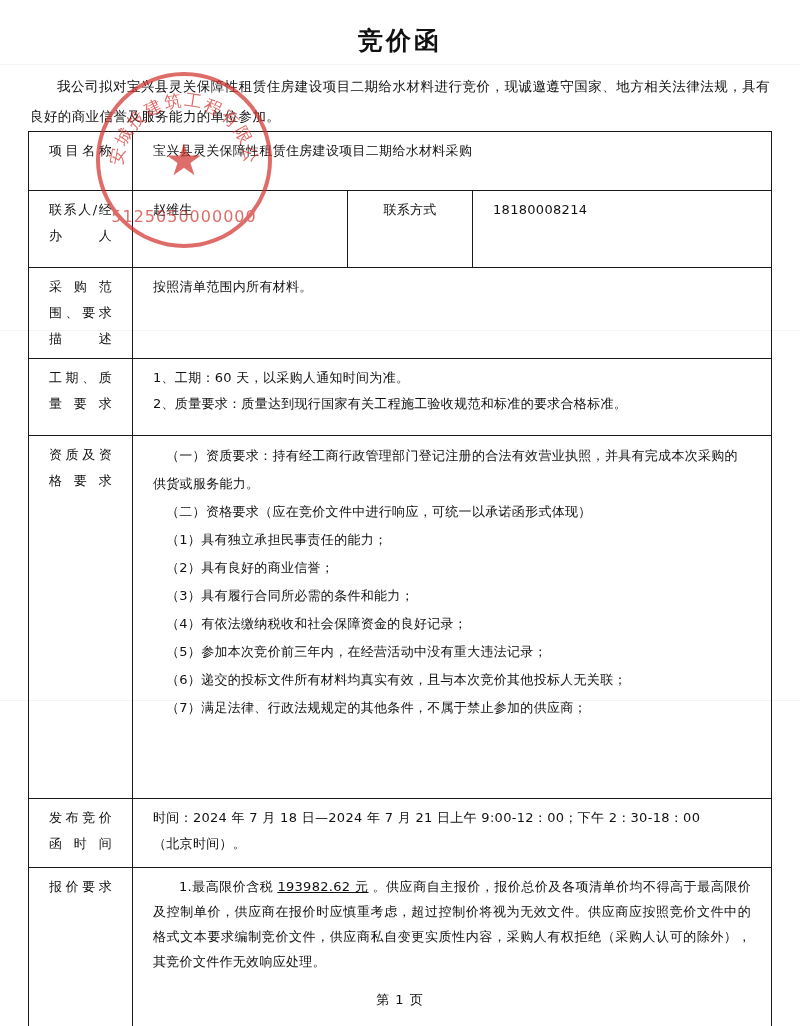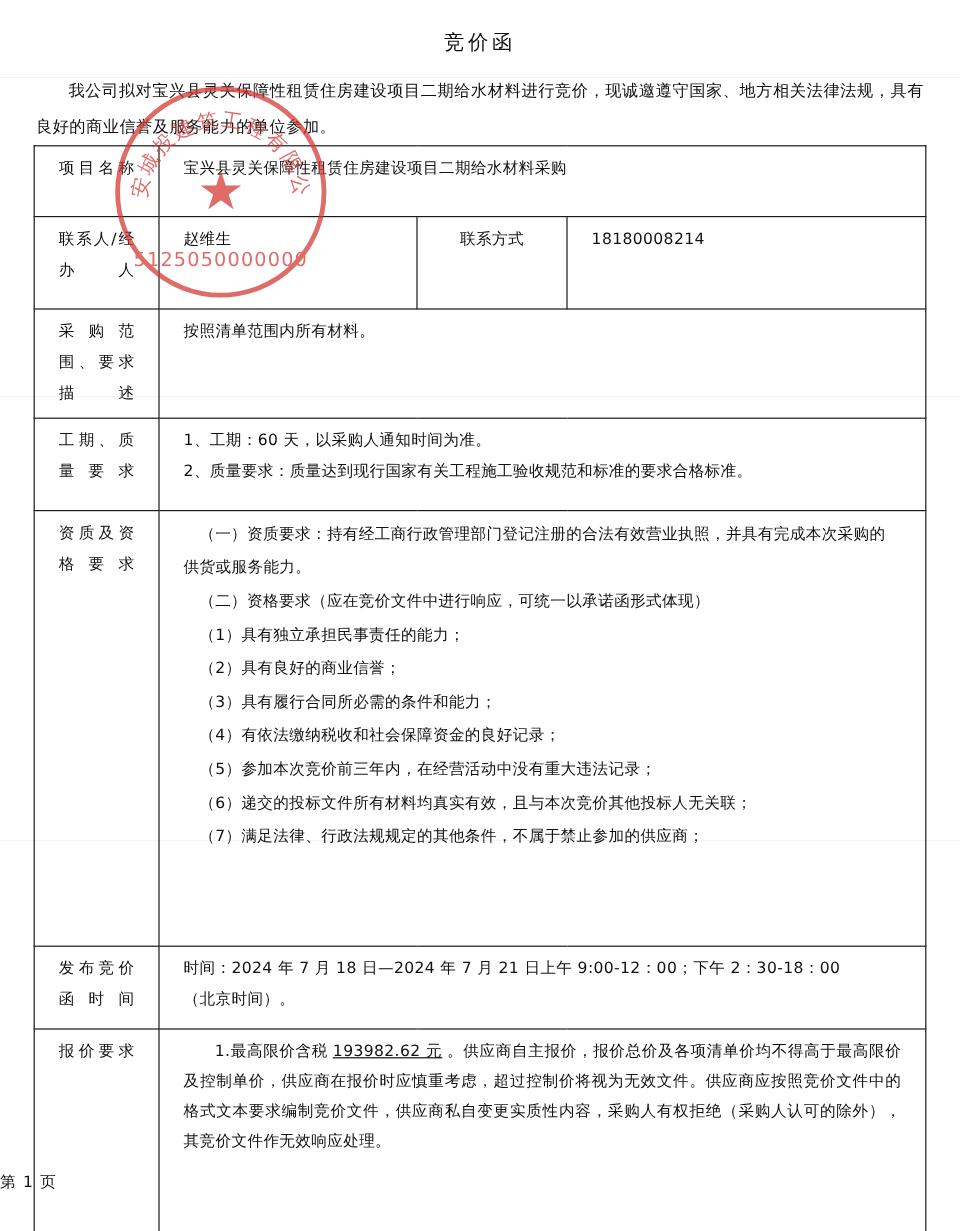--- a/index.html
+++ b/index.html
@@ -17,22 +17,22 @@
   }
   .page {
     position: relative;
     width: 800px;
     height: 1026px;
     box-sizing: border-box;
     padding: 14px 28px 0 28px;
   }
   .doc-title {
     text-align: center;
-    font-size: 17px;
-    font-weight: normal;
+    font-size: 25px;
+    font-weight: bold;
     letter-spacing: 3px;
     margin: 10px 0 14px 0;
     font-family: "DejaVu Serif", "Liberation Serif", serif;
   }
   .intro {
     font-size: 13.5px;
     line-height: 30px;
     text-align: justify;
     text-indent: 2em;
     margin: 0 2px 0 2px;
@@ -85,23 +85,24 @@
   }
   .price-cell p.first {
     text-indent: 2em;
   }
   .uline {
     text-decoration: underline;
     padding: 0 4px;
   }
   .footer {
     position: absolute;
-    bottom: 32px;
+    bottom: 17px;
     left: 0;
     width: 100%;
+    text-align: center;
     font-size: 13px;
     letter-spacing: 1px;
   }
   
   .seal {
     position: absolute;
     left: 96px;
     top: 72px;
     width: 168px;
     height: 168px;

